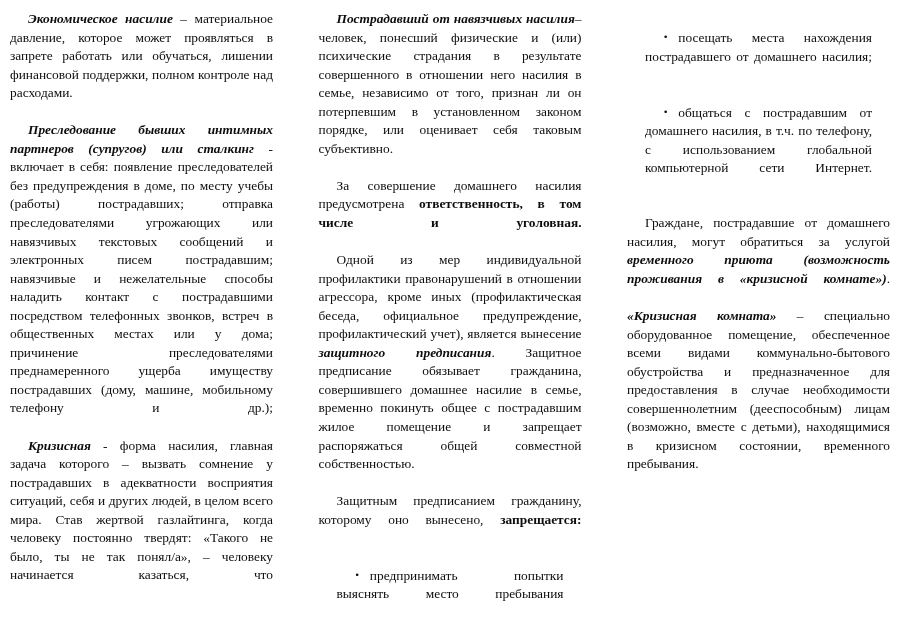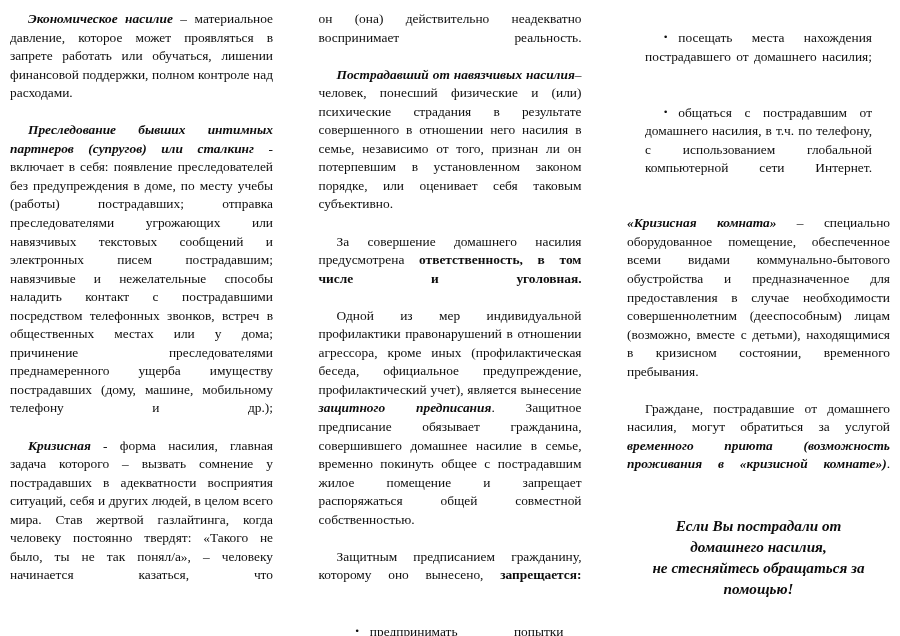--- a/index.html
+++ b/index.html
@@ -99,47 +99,40 @@
     <p class="para"><span class="bi">Экономическое насилие</span><span> – материальное давление, которое может проявляться в запрете работать или обучаться, лишении финансовой поддержки, полном контроле над расходами.</span></p>
 
     <p class="para"><span class="bi">Преследование бывших интимных партнеров (супругов) или сталкинг</span><span> - включает в себя: появление преследователей без предупреждения в доме, по месту учебы (работы) пострадавших; отправка преследователями угрожающих или навязчивых текстовых сообщений и электронных писем пострадавшим; навязчивые и нежелательные способы наладить контакт с пострадавшими посредством телефонных звонков, встреч в общественных местах или у дома; причинение преследователями преднамеренного ущерба имуществу пострадавших (дому, машине, мобильному телефону и др.);</span></p>
 
     <p class="para"><span class="bi">Кризисная</span><span> - форма насилия, главная задача которого – вызвать сомнение у пострадавших в адекватности восприятия ситуаций, себя и других людей, в целом всего мира. Став жертвой газлайтинга, когда человеку постоянно твердят: «Такого не было, ты не так понял/а», – человеку начинается казаться, что</span></p>
 
   </div>
 
   <div class="column">
 
-    <p class="para noindent">он (она) действительно неадекватно воспринимает реальность.</p>
 
     <p class="para"><span class="bi">Пострадавший от навязчивых насилия</span><span>– человек, понесший физические и (или) психические страдания в результате совершенного в отношении него насилия в семье, независимо от того, признан ли он потерпевшим в установленном законом порядке, или оценивает себя таковым субъективно.</span></p>
 
     <p class="para"><span>За совершение домашнего насилия предусмотрена </span><span class="b">ответственность, в том числе и уголовная.</span><span></span></p>
 
     <p class="para"><span>Одной из мер индивидуальной профилактики правонарушений в отношении агрессора, кроме иных (профилактическая беседа, официальное предупреждение, профилактический учет), является вынесение </span><span class="bi">защитного предписания</span><span>. Защитное предписание обязывает гражданина, совершившего домашнее насилие в семье, временно покинуть общее с пострадавшим жилое помещение и запрещает распоряжаться общей совместной собственностью.</span></p>
 
     <p class="para"><span>Защитным предписанием гражданину, которому оно вынесено, </span><span class="b">запрещается:</span><span></span></p>
 
     <p class="bullet"><span class="dot">•</span><span>предпринимать попытки выяснять место пребывания</span></p>
 
   </div>
 
   <div class="column">
 
 
     <p class="bullet"><span class="dot">•</span><span>посещать места нахождения пострадавшего от домашнего насилия;</span></p>
 
     <p class="bullet"><span class="dot">•</span><span>общаться с пострадавшим от домашнего насилия, в т.ч. по телефону, с использованием глобальной компьютерной сети Интернет.</span></p>
 
+    <p class="para"><span>Граждане, пострадавшие от домашнего насилия, могут обратиться за услугой </span><span class="bi">временного приюта (возможность проживания в «кризисной комнате»)</span><span>.</span></p>
+
     <p class="para noindent"><span class="bi">«Кризисная комната»</span><span> – специально оборудованное помещение, обеспеченное всеми видами коммунально-бытового обустройства и предназначенное для предоставления в случае необходимости совершеннолетним (дееспособным) лицам (возможно, вместе с детьми), находящимися в кризисном состоянии, временного пребывания.</span></p>
 
-    <p class="para"><span>Граждане, пострадавшие от домашнего насилия, могут обратиться за услугой </span><span class="bi">временного приюта (возможность проживания в «кризисной комнате»)</span><span>.</span></p>
-
-    <div class="callout">
-      <span class="ln">Если Вы пострадали от</span>
-      <span class="ln">домашнего насилия,</span>
-      <span class="ln">не стесняйтесь обращаться за</span>
-      <span class="ln">помощью!</span>
-    </div>
 
   </div>
 
 </div>
 
 </body></html>

